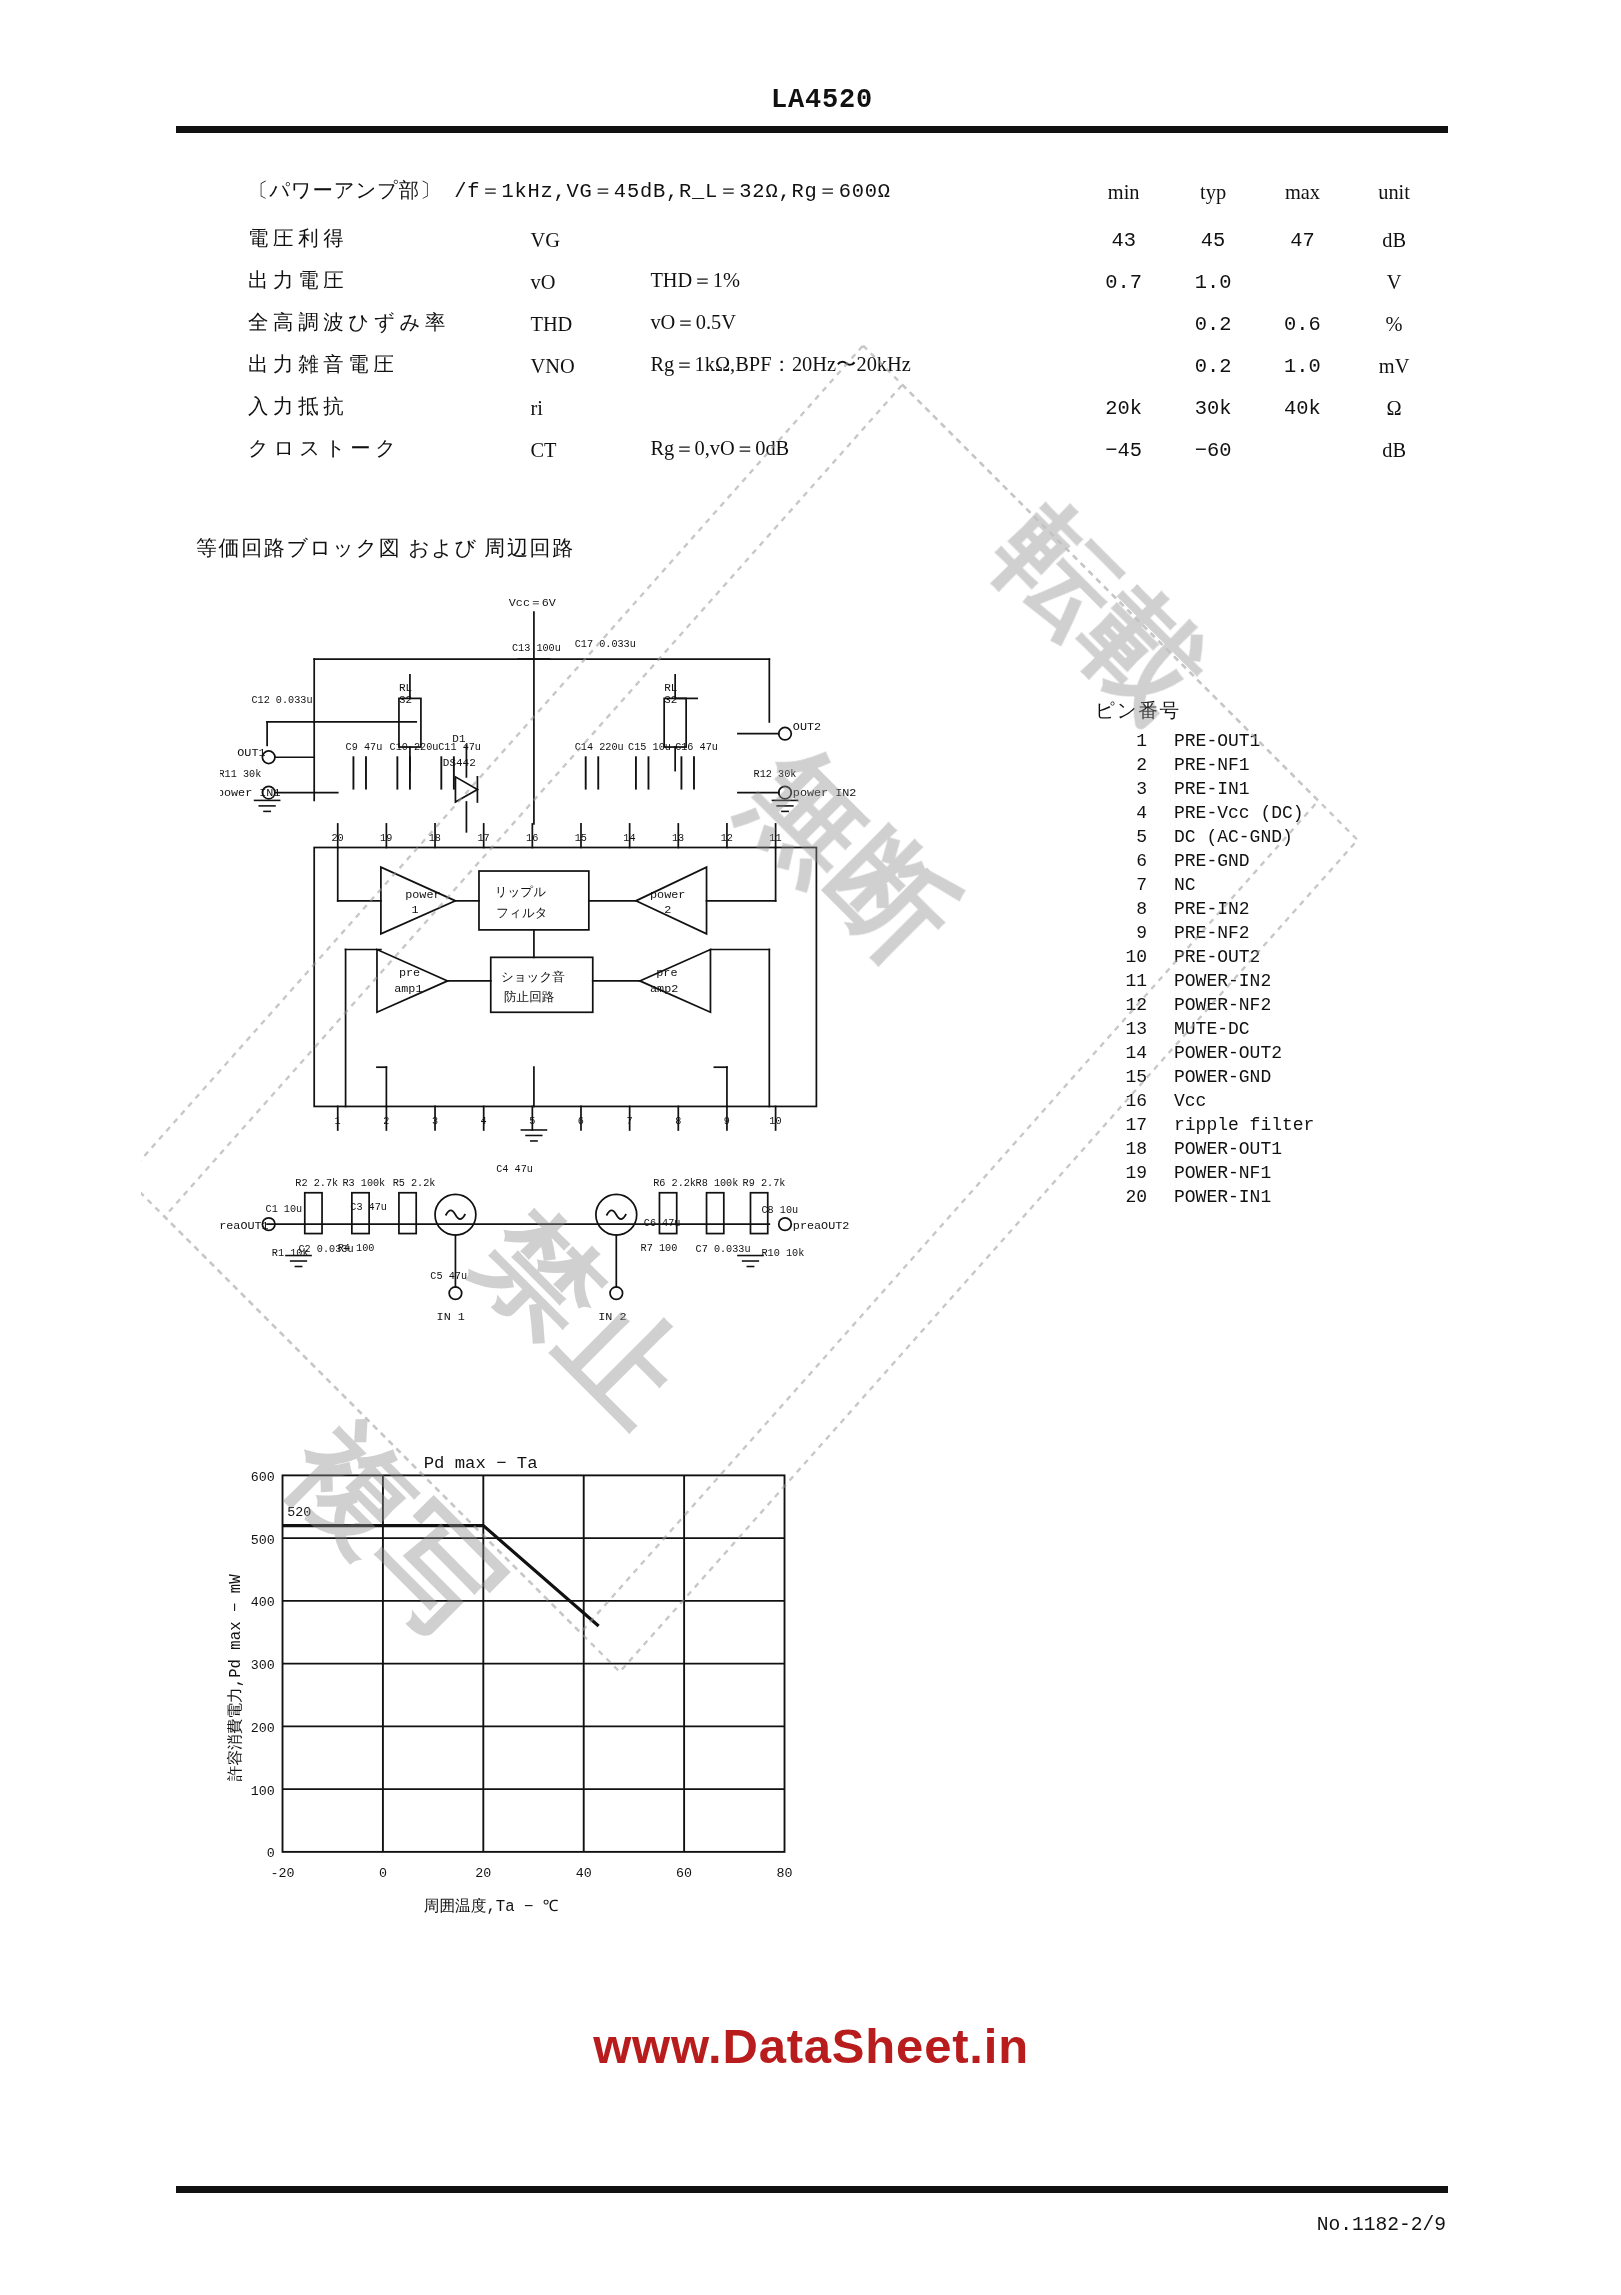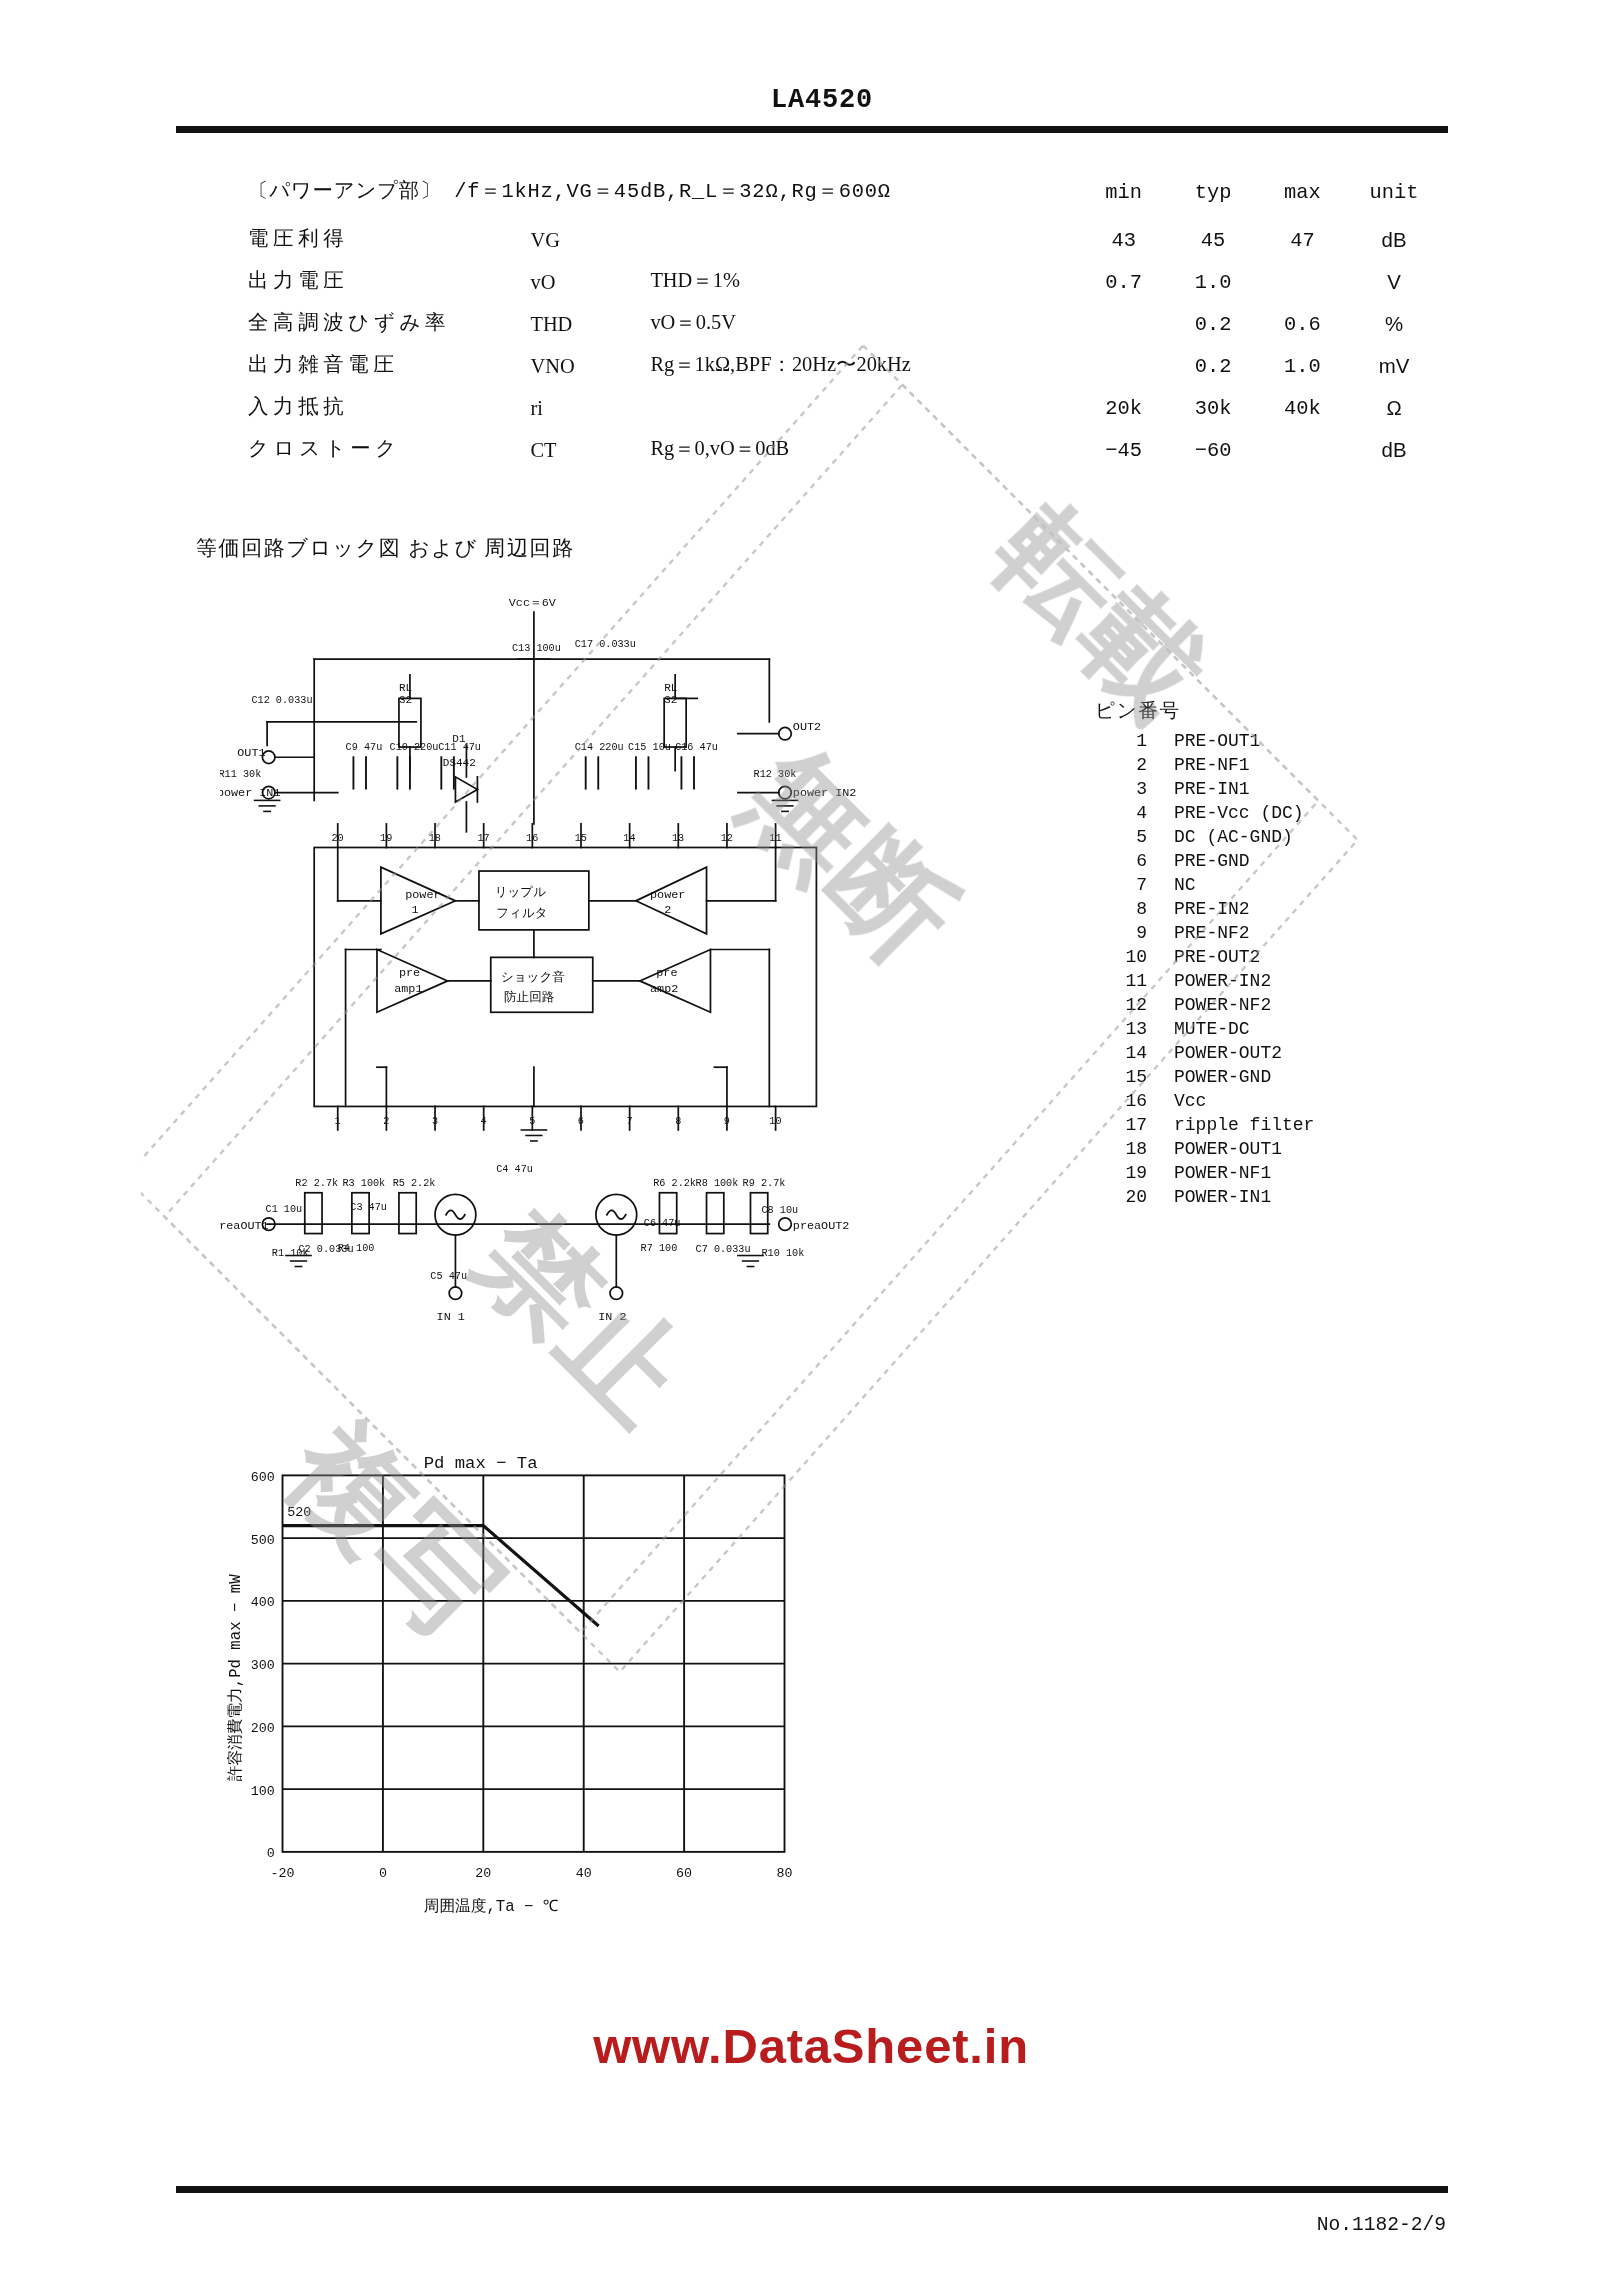--- a/index.html
+++ b/index.html
@@ -31,24 +31,24 @@
   .spec{
     position:absolute;left:248px;top:169px;width:1193px;
     font-size:20.4px;
   }
   .spec table{border-collapse:collapse;width:100%;}
   .spec td{padding:7px 0;vertical-align:bottom;white-space:nowrap;}
   .c-name{width:259px;letter-spacing:4.7px;font-family:Liberation Mono, monospace;}
   .c-sym{width:110px;font-family:"Liberation Serif",serif;}
   .c-cond{width:393px;}
   .c-num{width:82px;text-align:center;font-family:"Liberation Mono",monospace;}
-  .c-unit{width:86px;text-align:center;font-family:Liberation Sans, sans-serif;}
+  .c-unit{width:86px;text-align:center;font-family:Liberation Serif, serif;}
   .spec .head td{padding-bottom:12.6px;}
   .spec-title{font-size:20.4px;letter-spacing:0.8px;}
-  .colhead{font-family:Liberation Mono, monospace;}
+  .colhead{font-family:Liberation Serif, serif;}
 
   
   .blk-cap{
     position:absolute;left:196px;top:534px;font-size:21px;letter-spacing:1.6px;
   }
 
   
   .pinlist{
     position:absolute;left:1095px;top:699px;
     font-family:"Liberation Mono", monospace;font-size:18px;line-height:24px;

